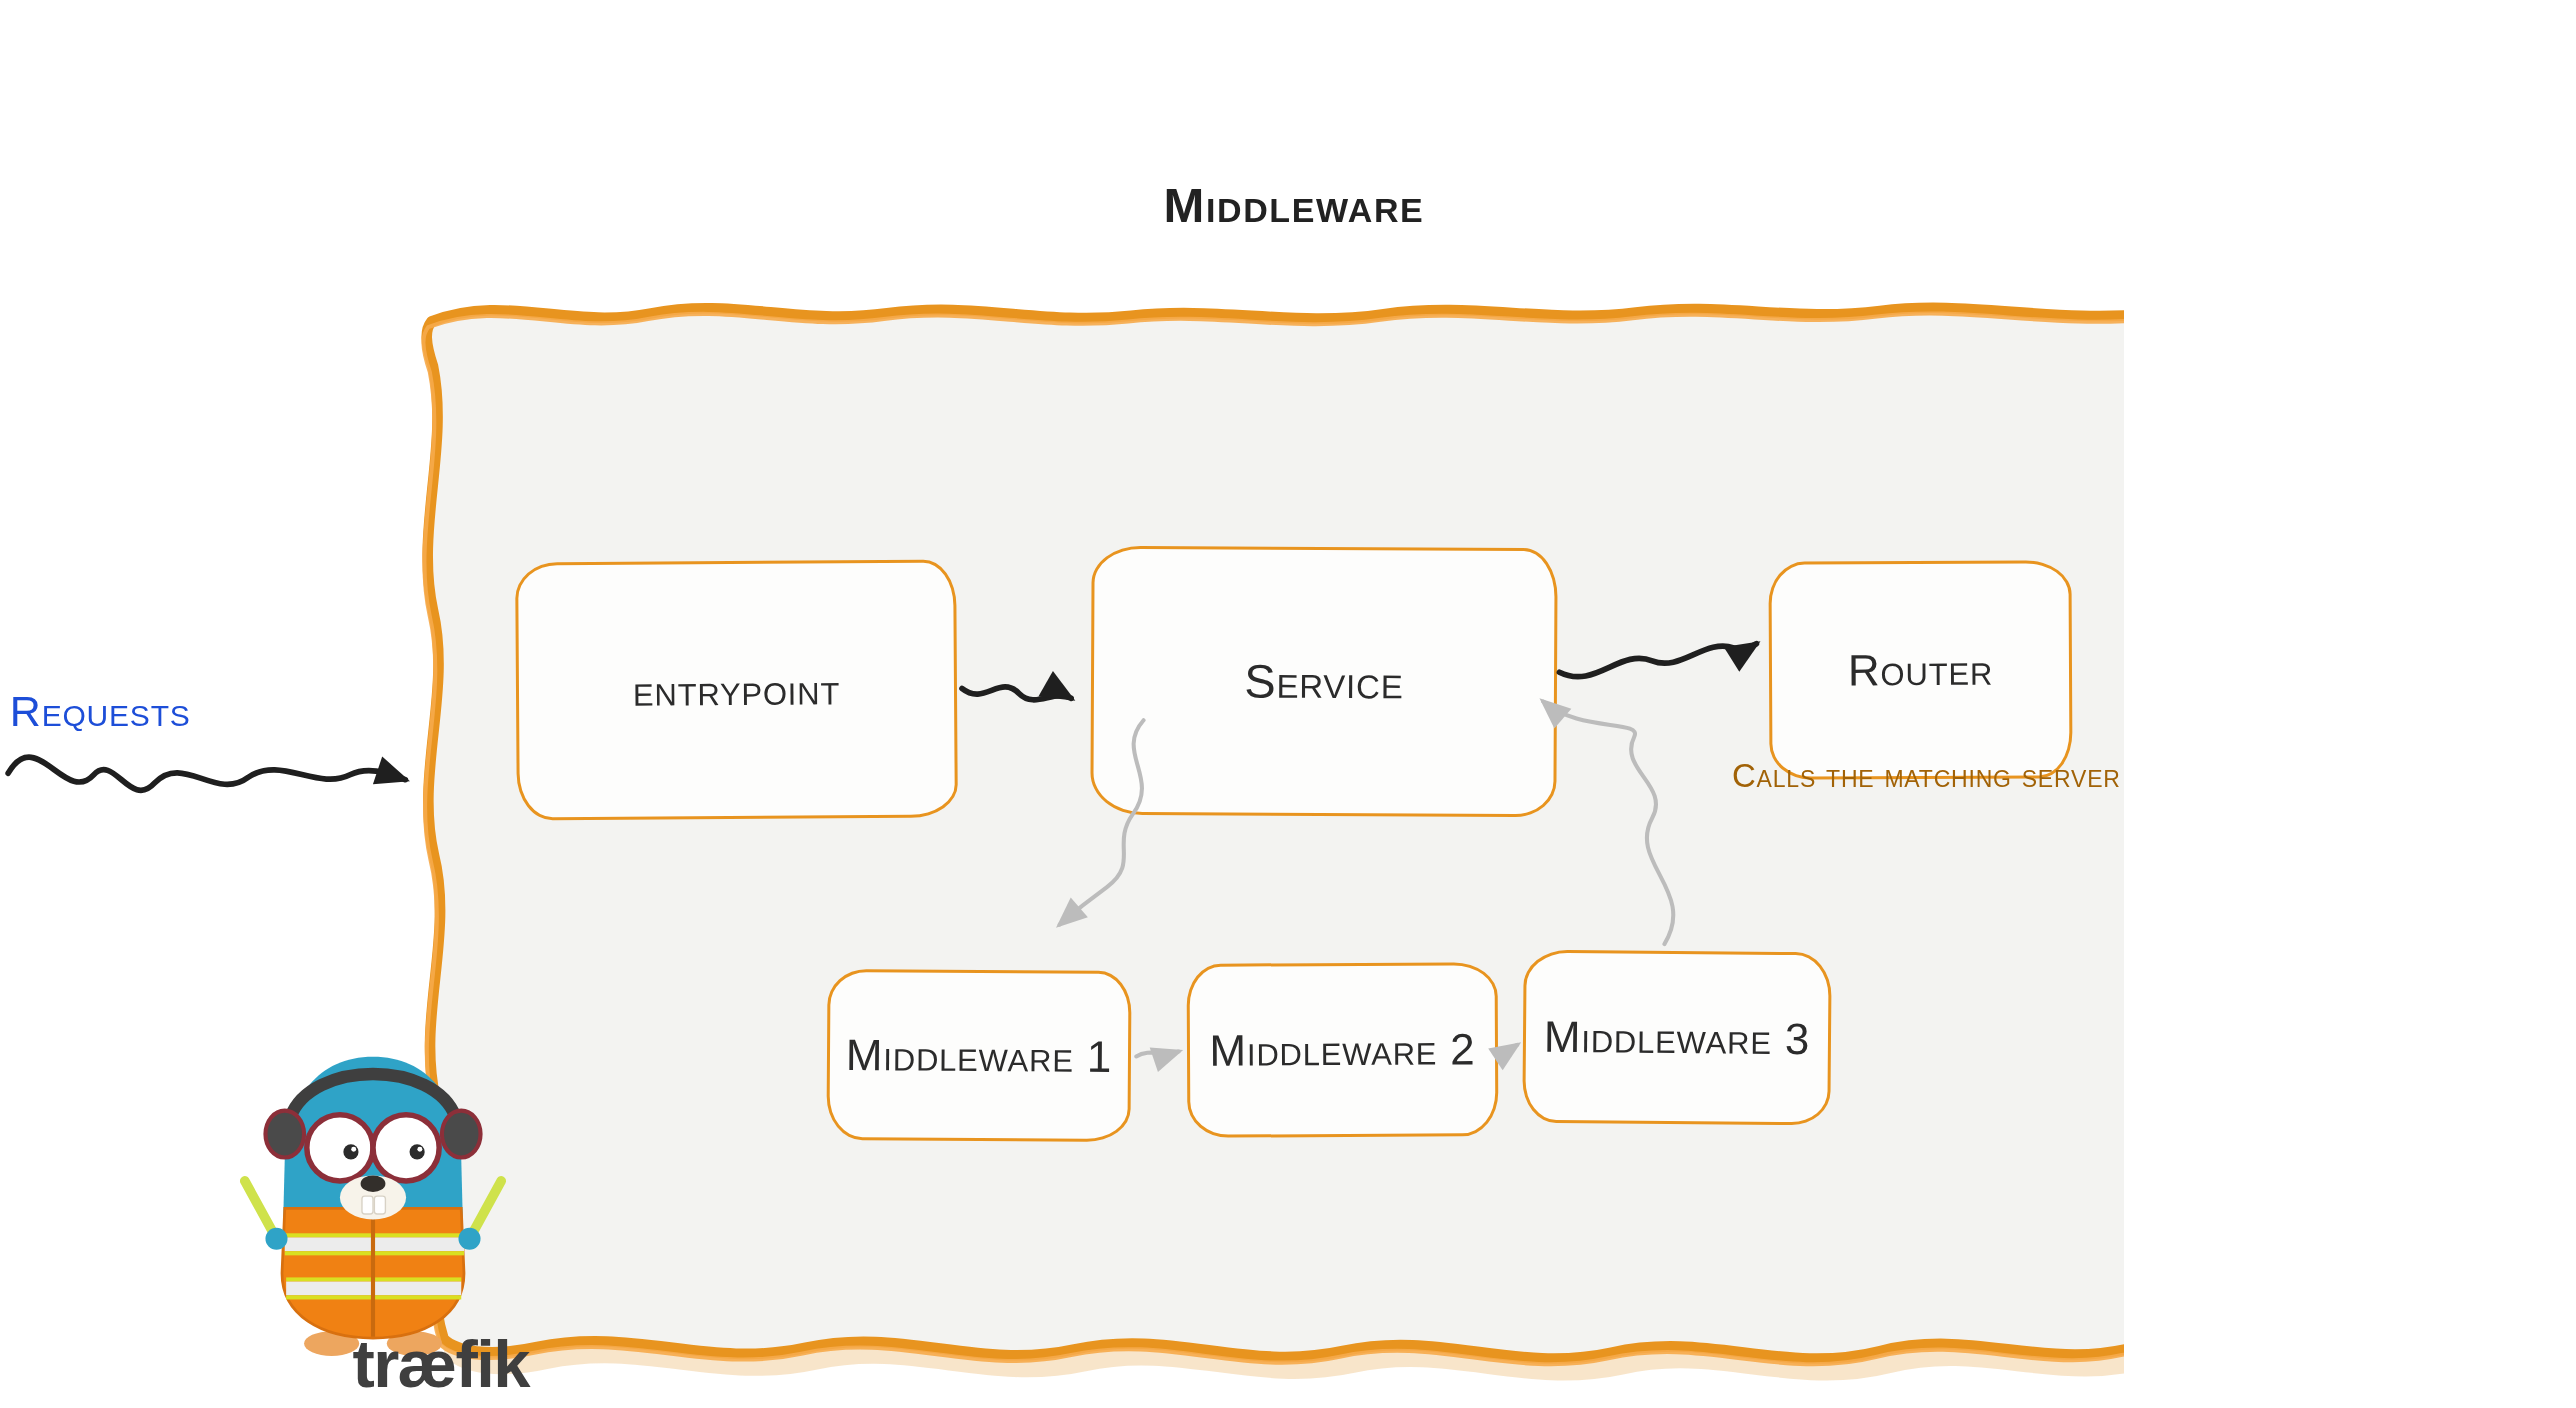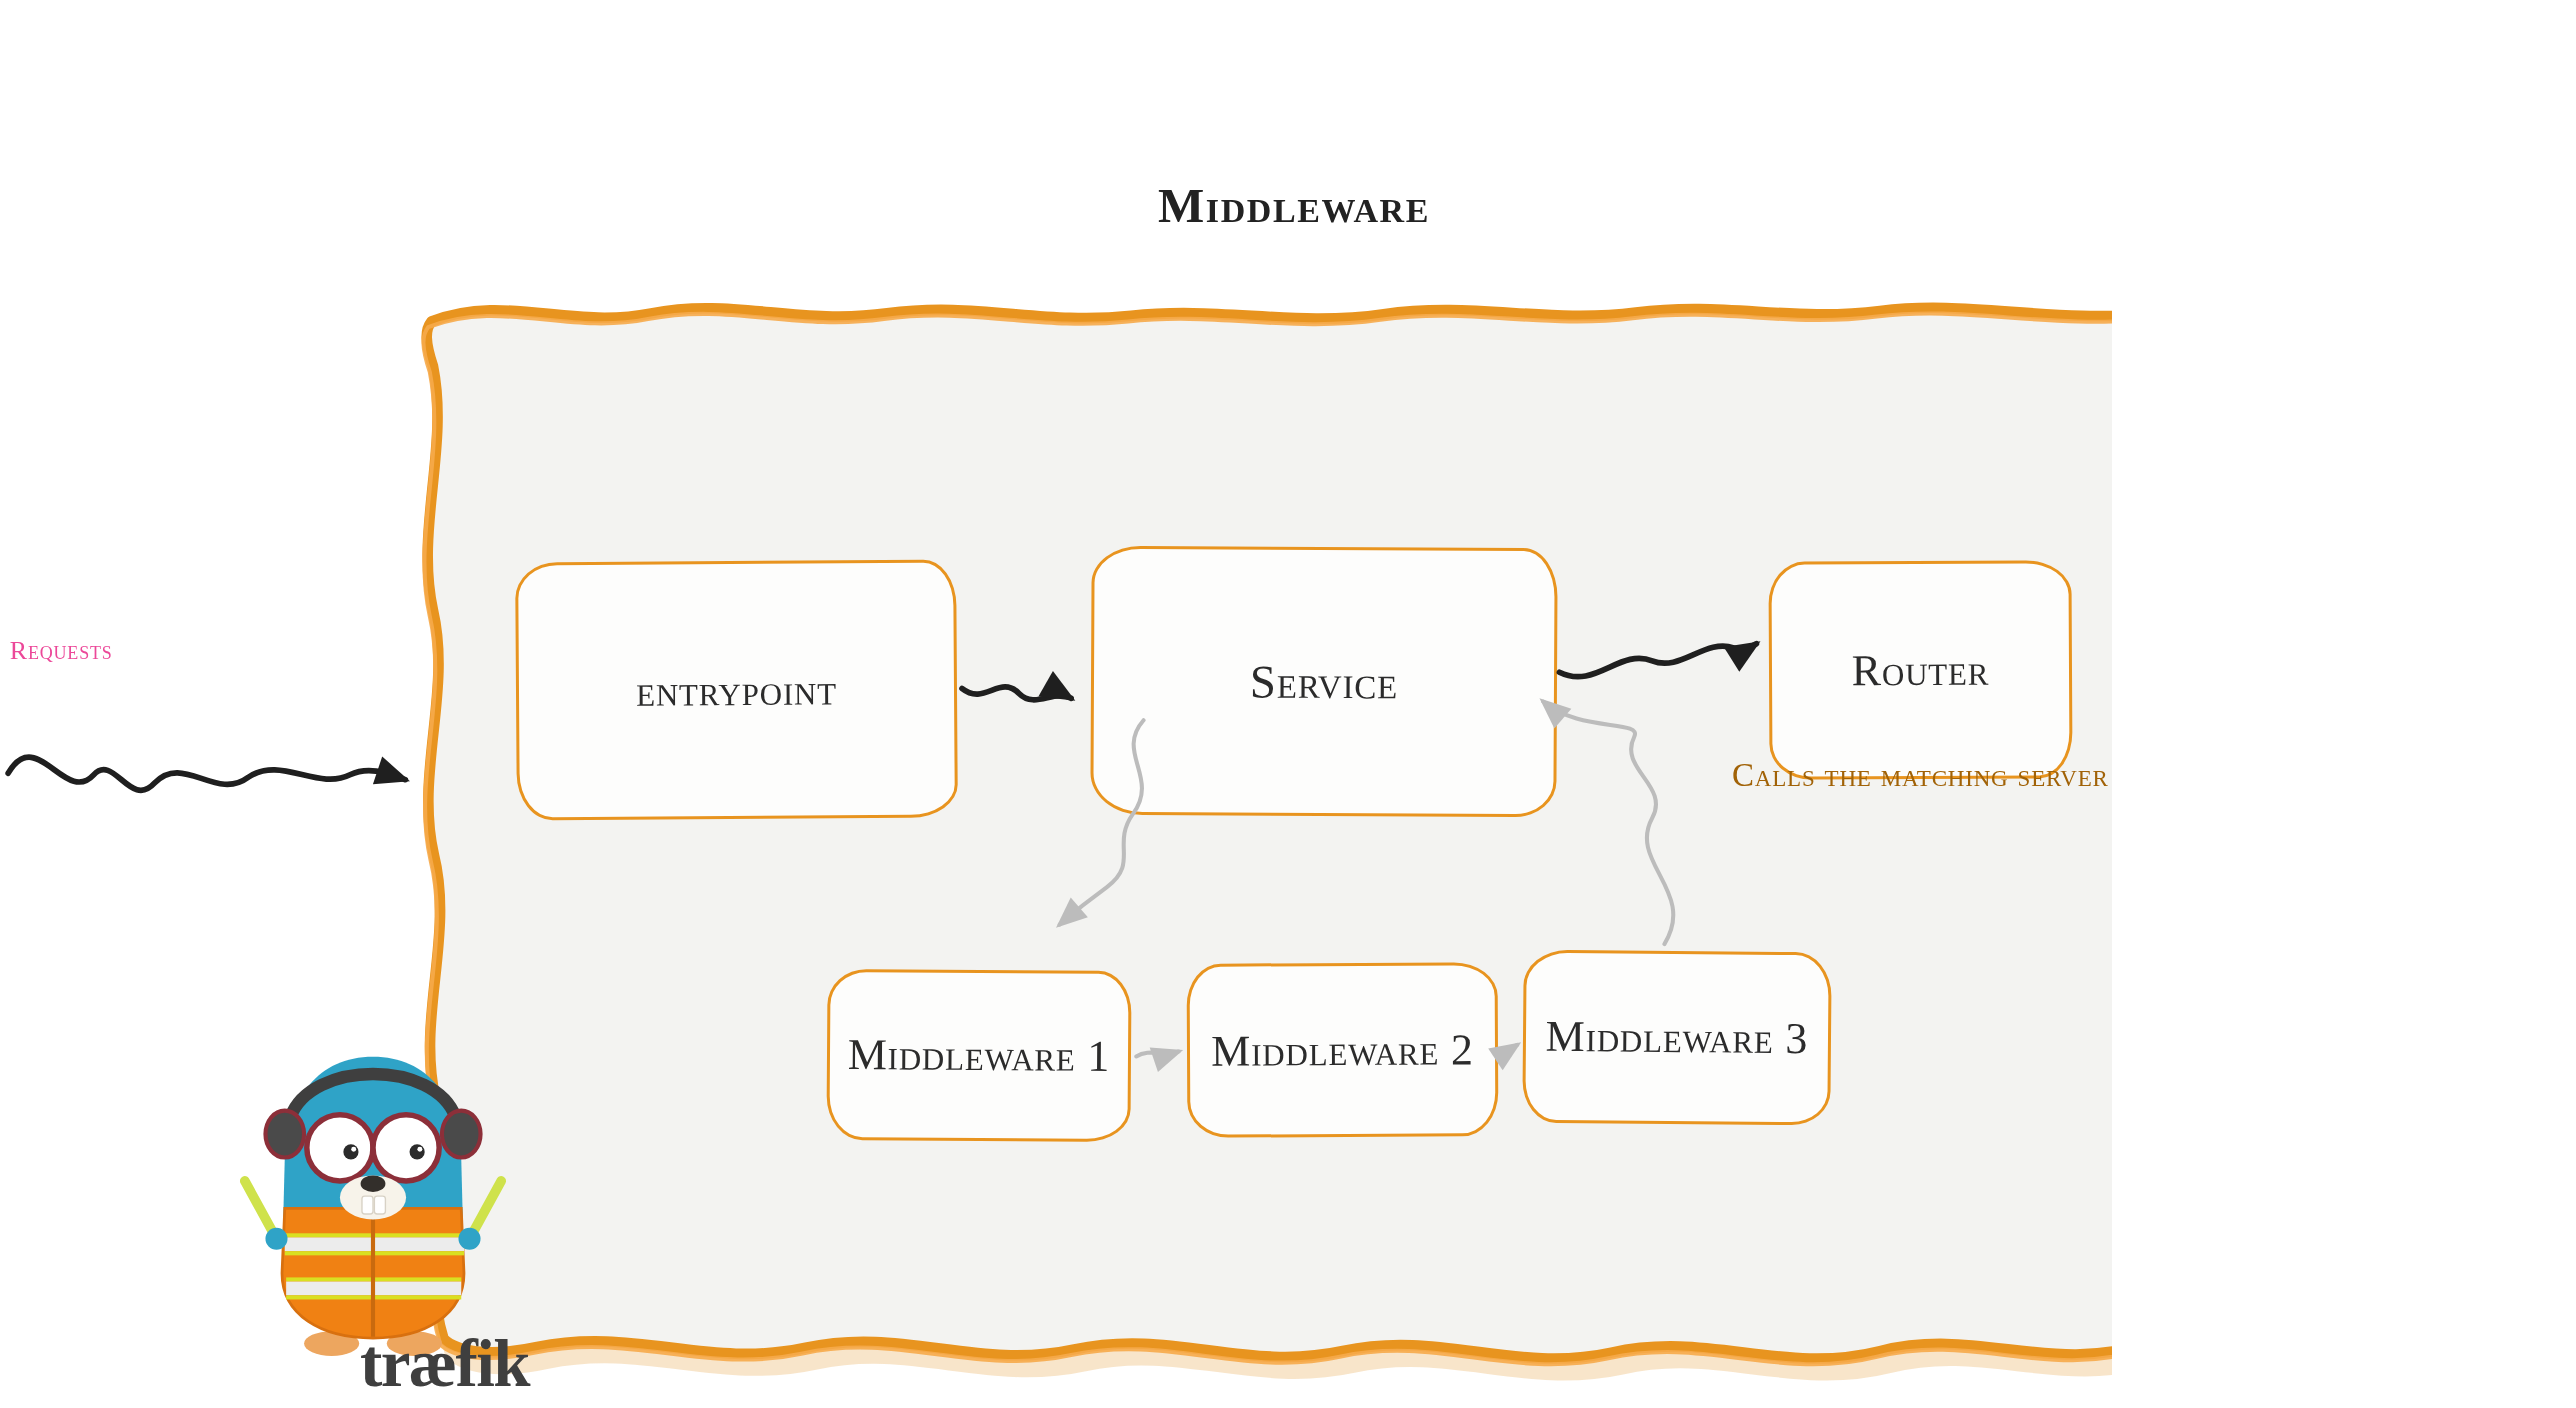--- a/index.html
+++ b/index.html
@@ -1,21 +1,22 @@
 <!DOCTYPE html>
 <html style="font-size:13px"><head>
 <meta charset="utf-8">
 <style>
   html,body{margin:0;padding:0;background:#ffffff;}
   #stage{
     position:relative;
     width:2112px;height:1408px;
     overflow:hidden;
-    font-family:Liberation Serif, serif;
+    font-family:Liberation Sans, sans-serif;
     color:#2b2b2b;
+    padding-left:12px;
   }
   svg.layer{position:absolute;left:0;top:0;width:2576px;height:1408px;}
   #panel-layer{z-index:1;}
   #arrow-layer{z-index:3;pointer-events:none;}
 
   .node{
     position:absolute;
     background:#fdfdfc;
     border:3.3px solid #e8941f;
     box-sizing:border-box;
@@ -42,22 +43,22 @@
     border-radius:44px 36px 39px 34px / 36px 44px 34px 42px; transform:rotate(.5deg);}
   #node-router .lbl{font-size:47px;}
 
   #diagram-title{
     position:absolute;left:1066px;top:177px;width:456px;
     text-align:center;z-index:3;
     font-variant:small-caps;font-weight:600;letter-spacing:1.6px;
     font-size:49px;color:#222222;
   }
   #requests-label{
-    position:absolute;left:9.8px;top:636px;z-index:3;
-    font-variant:small-caps;font-size:26px;letter-spacing:0.8px;color:#ec4899;
+    position:absolute;left:9.8px;top:687px;z-index:3;
+    font-variant:small-caps;font-size:43px;letter-spacing:0.8px;color:#1d4ed8;
     white-space:nowrap;
   }
   #calls-label{
     position:absolute;right:3.3px;top:757px;z-index:3;
     font-variant:small-caps;font-size:33px;letter-spacing:0.8px;color:#a16207;
     white-space:nowrap;
   }
   #gopher{
     position:absolute;left:230px;top:1032px;width:286px;height:324px;z-index:4;
   }

